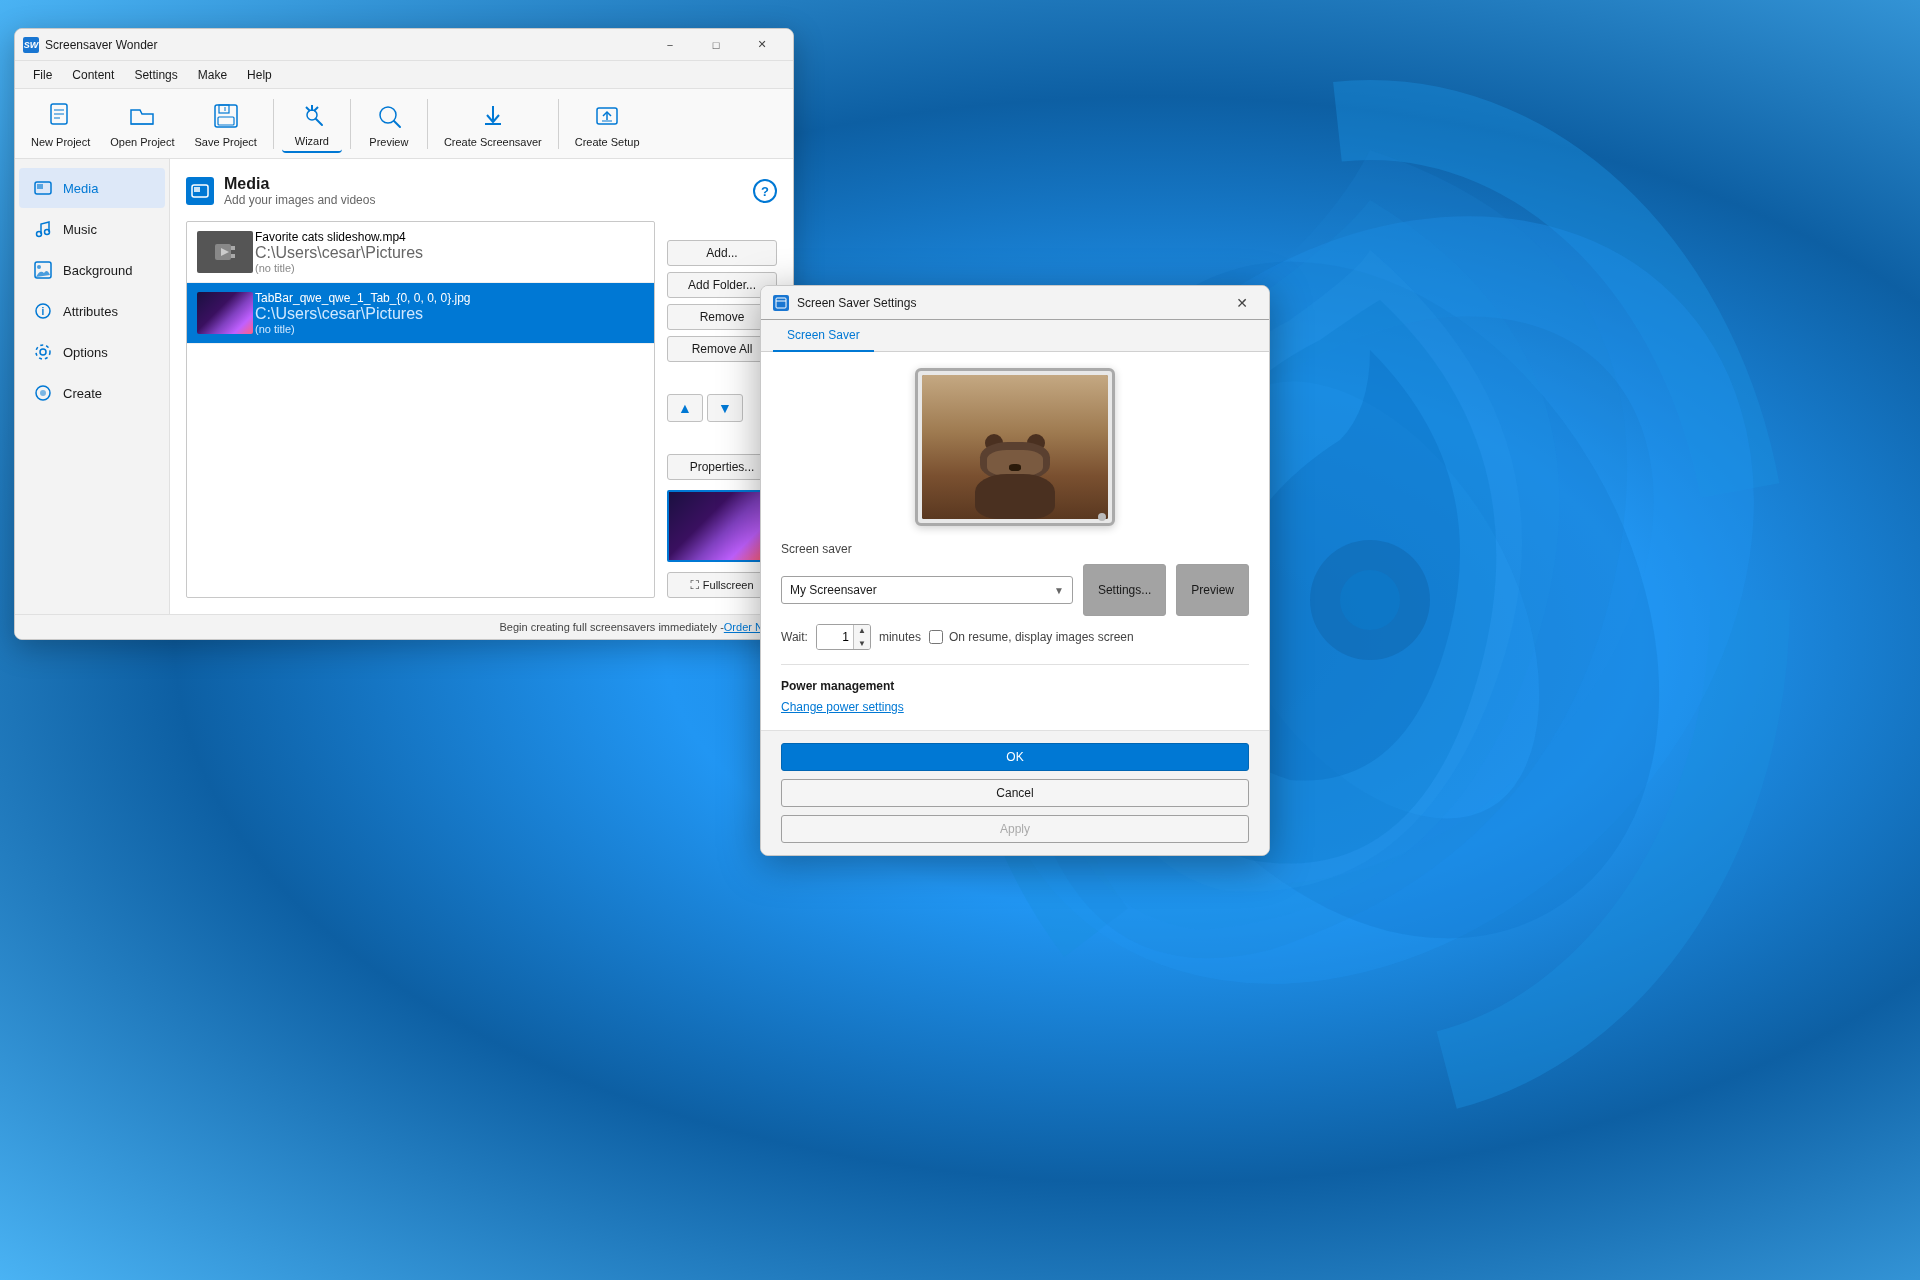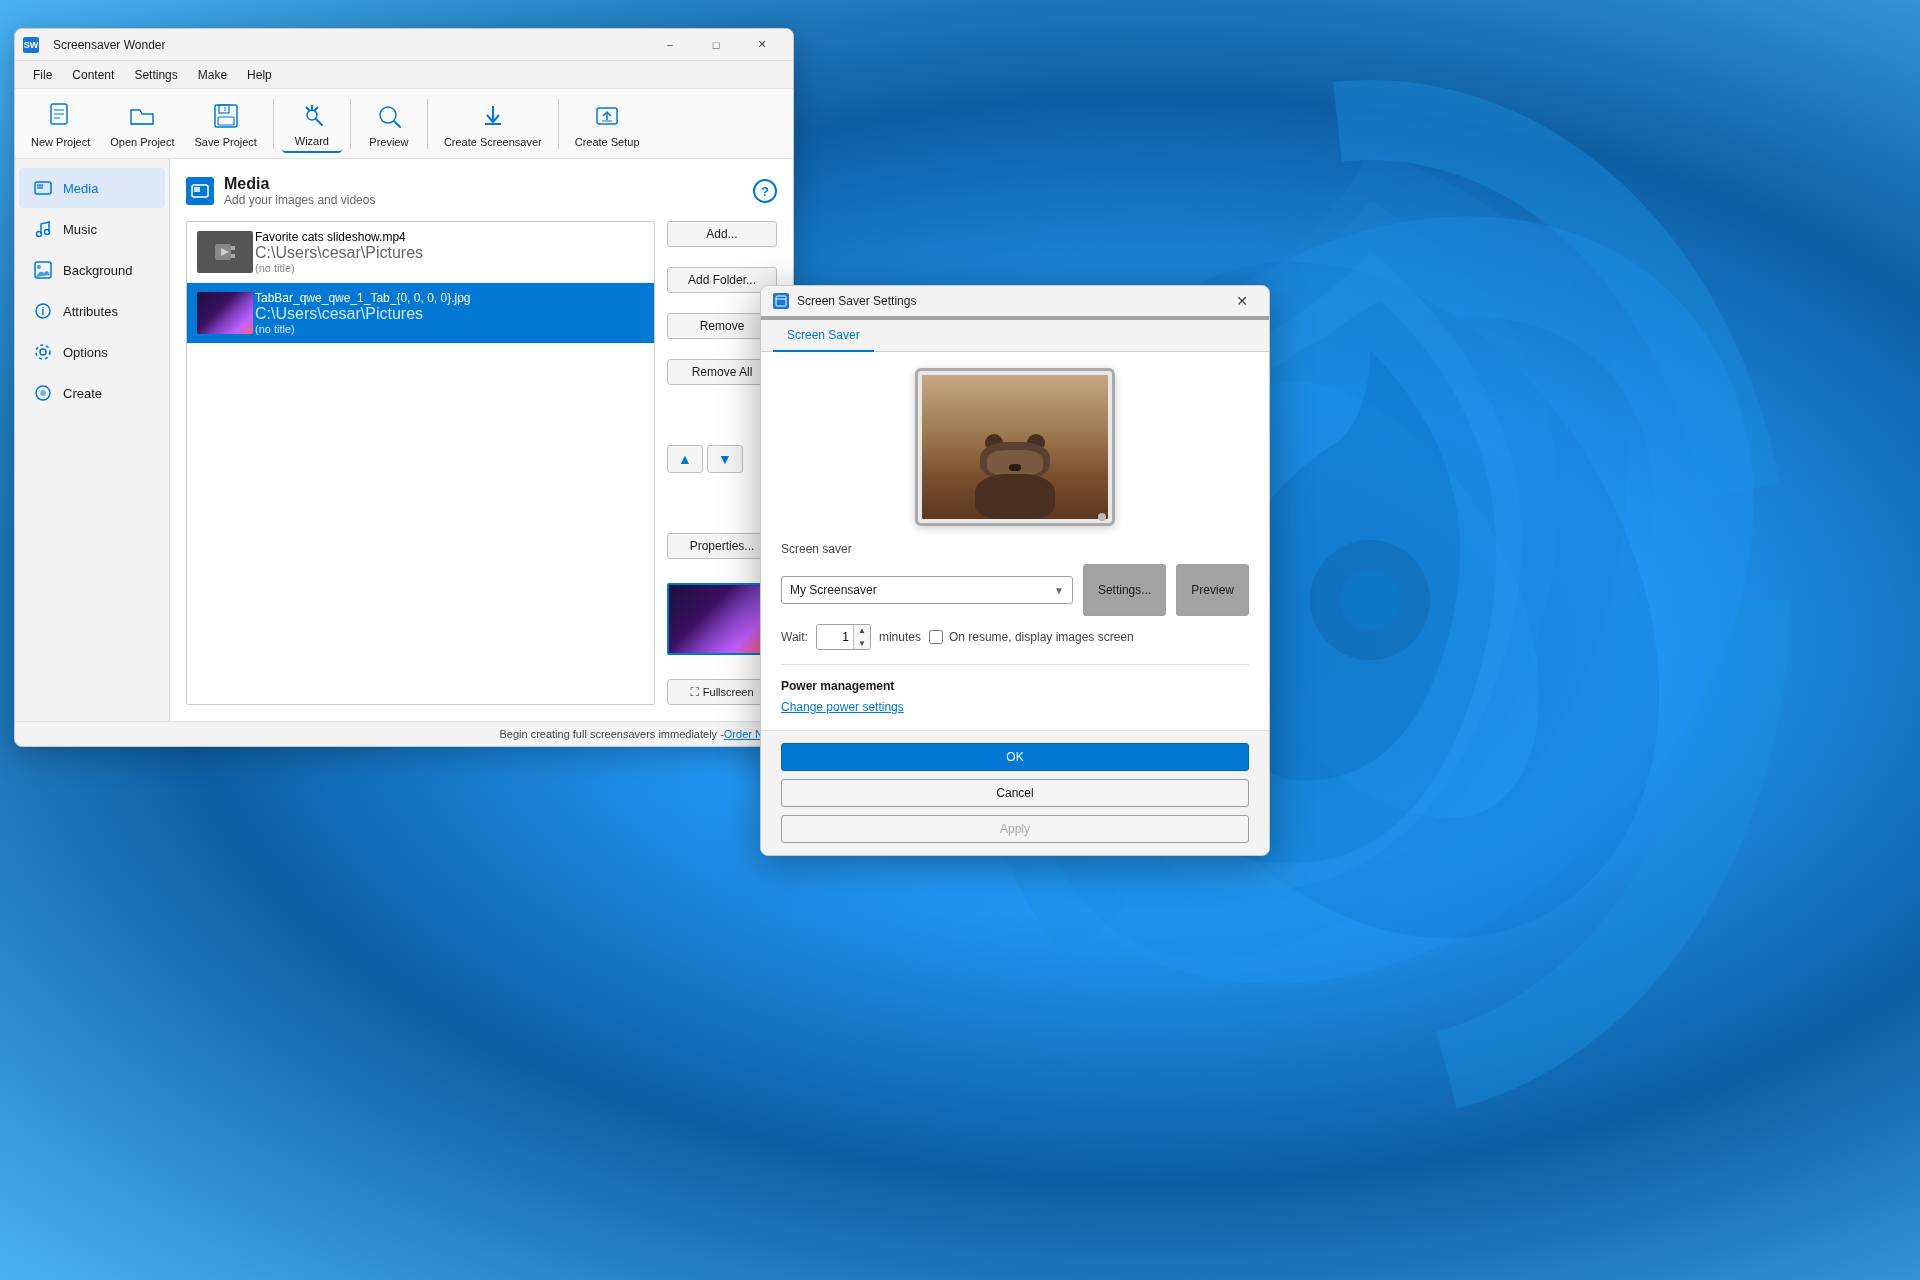--- a/index.html
+++ b/index.html
@@ -49,29 +49,30 @@
       align-items: center;
       background: #f3f3f3;
       height: 32px;
       padding: 0 8px;
       border-bottom: 1px solid #e0e0e0;
       user-select: none;
     }
     .title-bar-icon {
       width: 16px;
       height: 16px;
-      margin-right: 14px;
+      margin-right: 6px;
       background: #1976d2;
       border-radius: 2px;
       display: flex;
       align-items: center;
       justify-content: center;
       color: white;
       font-size: 9px;
       font-weight: bold;
+      font-style: italic;
     }
     .title-bar-text {
       flex: 1;
       font-size: 12px;
       color: #1a1a1a;
     }
     .title-bar-controls {
       display: flex;
       gap: 0;
     }
@@ -275,22 +276,23 @@
     }
     .media-item-info { flex: 1; }
     .media-item-name { font-size: 12px; font-weight: 500; }
     .media-item-path { font-size: 16px; color: #666; }
     .media-item-title { font-size: 11px; color: #888; }
 
     
     .media-actions {
       display: flex;
       flex-direction: column;
-      gap: 20px;
+      gap: 6px;
       width: 110px;
+      margin-top: 19px;
     }
     .action-btn {
       padding: 5px 10px;
       border: 1px solid #c0c0c0;
       background: #f5f5f5;
       cursor: pointer;
       border-radius: 3px;
       font-size: 12px;
       text-align: center;
       color: #1a1a1a;
@@ -366,21 +368,21 @@
       border-radius: 8px;
       overflow: hidden;
       z-index: 100;
     }
     .dialog-title-bar {
       display: flex;
       align-items: center;
       background: #f3f3f3;
       height: 34px;
       padding: 0 12px;
-      border-bottom: 4px solid #a3a3a3;
+      border-bottom: 1px solid #a3a3a3;
       justify-content: space-between;
     }
     .dialog-title-icon {
       width: 16px;
       height: 16px;
       margin-right: 8px;
       background: #1976d2;
       border-radius: 2px;
       display: flex;
       align-items: center;

